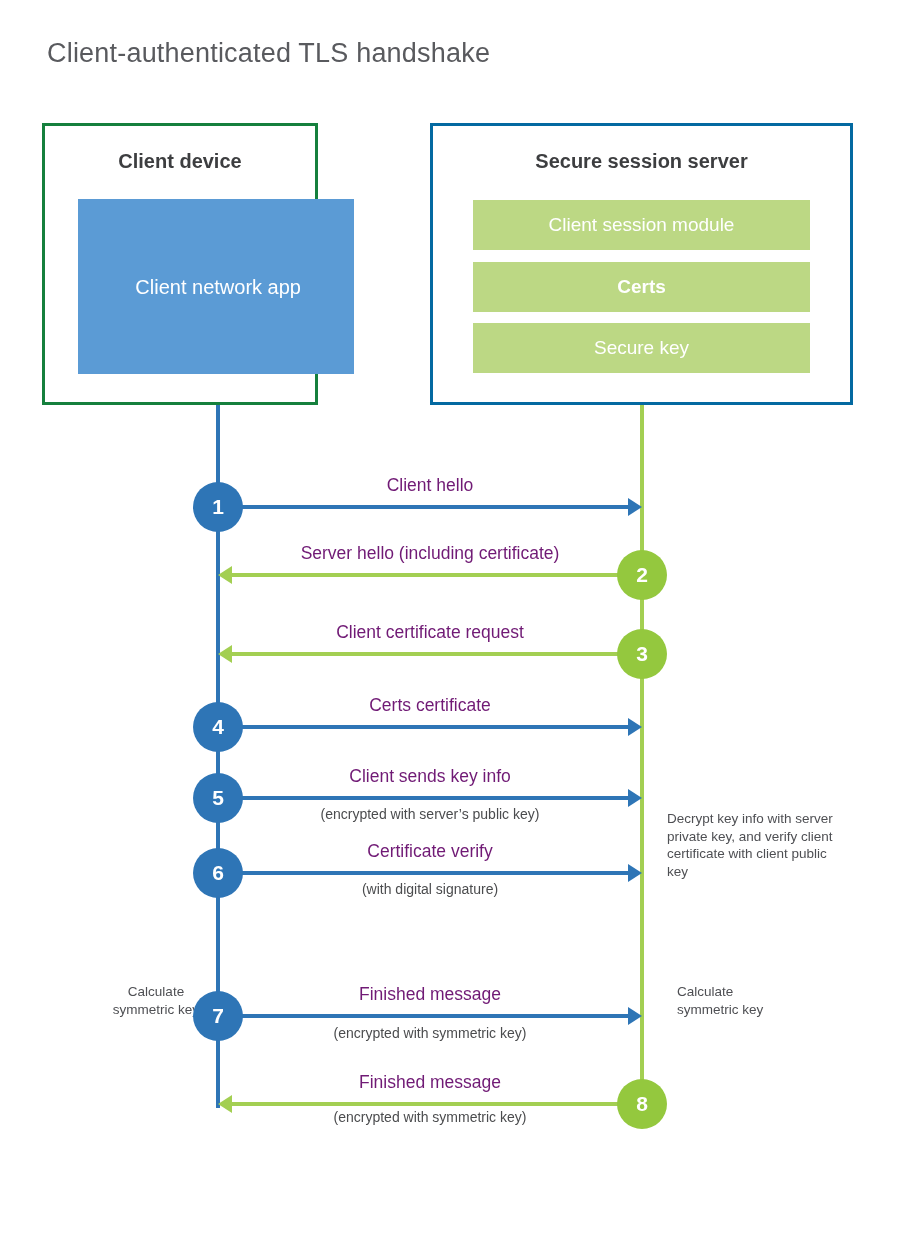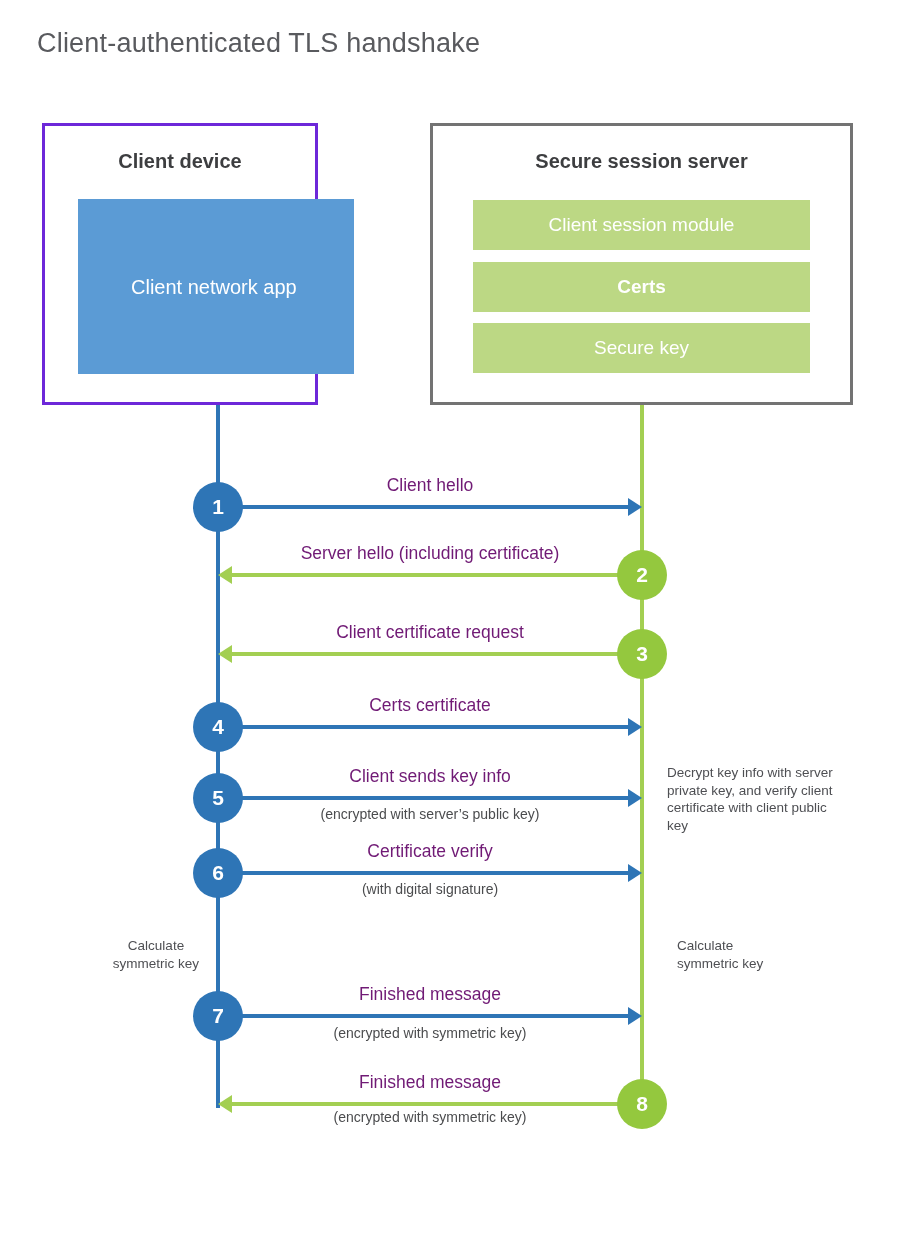--- a/index.html
+++ b/index.html
@@ -12,32 +12,32 @@
     overflow: hidden;
   }
   .page-title {
     position: absolute;
     left: 37px;
     top: 28px;
     font-size: 27px;
     font-weight: 300;
     color: #595a5e;
     letter-spacing: 0.2px;
-    margin: 0;
+    margin: 10px;
   }
   
   .entity-box {
     position: absolute;
     top: 123px;
     height: 282px;
     background: #ffffff;
     box-sizing: border-box;
   }
-  .client-box { left: 42px;  width: 276px; border: 3px solid #6d28d9; }
-  .server-box { left: 430px; width: 423px; border: 3px solid #737373; }
+  .client-box { left: 42px;  width: 276px; border: 3px solid #15803d; }
+  .server-box { left: 430px; width: 423px; border: 3px solid #0369a1; }
   .entity-title {
     position: absolute;
     top: 24px;
     left: 0;
     width: 100%;
     text-align: center;
     font-size: 20px;
     font-weight: 700;
     color: #3d3e40;
   }
@@ -46,21 +46,21 @@
     left: 33px;
     top: 73px;
     width: 276px;
     height: 175px;
     background: #5b9bd5;
     color: #ffffff;
     font-size: 20px;
     display: flex;
     align-items: center;
     justify-content: center;
-    text-align: left;
+    text-align: right;
   }
   .client-app span { display: block; width: 170px; line-height: 28px; }
   .server-bar {
     position: absolute;
     left: 40px;
     width: 337px;
     height: 50px;
     background: #bcd884;
     color: #ffffff;
     font-size: 19px;
@@ -115,20 +115,21 @@
     justify-content: center;
   }
   .circle.blue  { background: #2e75b6; left: 193px; }
   .circle.green { background: #94c83e; left: 617px; }
   
   .side-note {
     position: absolute;
     font-size: 13.5px;
     color: #4e4f53;
     line-height: 17.5px;
+    margin-top: 46px;
   }
   .note-decrypt { left: 667px; top: 764px; width: 170px; text-align: left; }
   .note-calc-left  { left: 96px;  top: 937px; width: 120px; text-align: center; }
   .note-calc-right { left: 677px; top: 937px; width: 120px; text-align: left; }
 </style>
 </head>
 <body>
 
 <div class="canvas">
 

